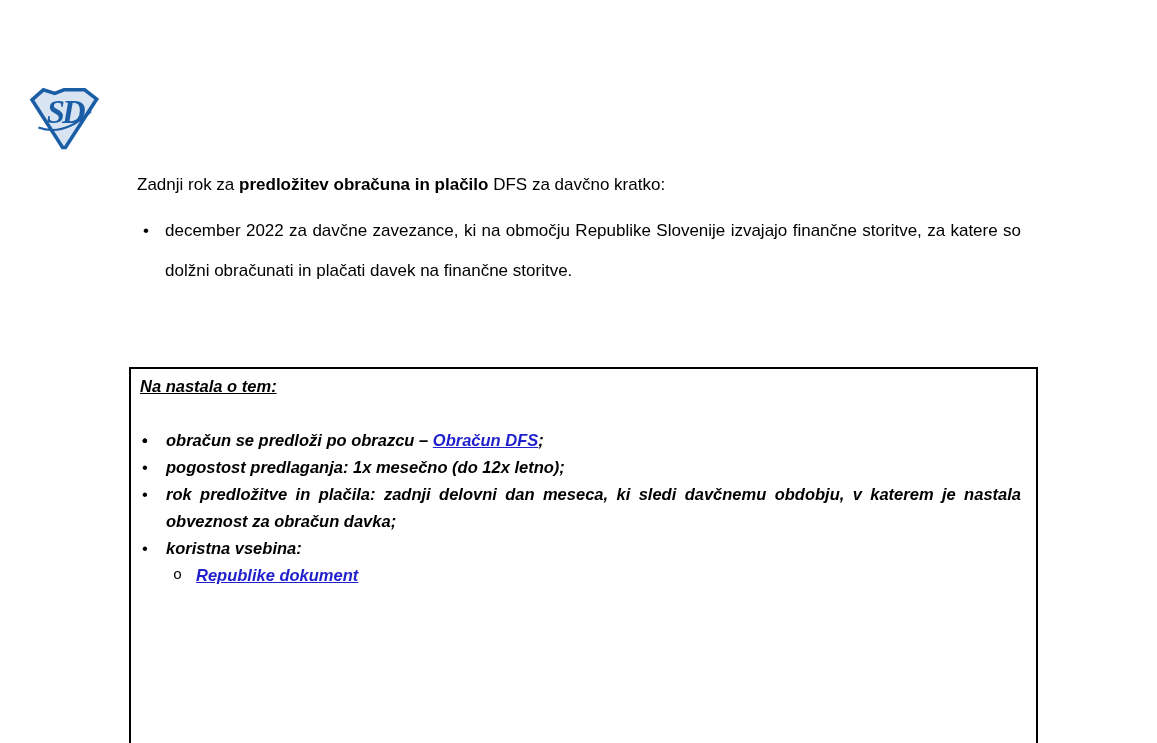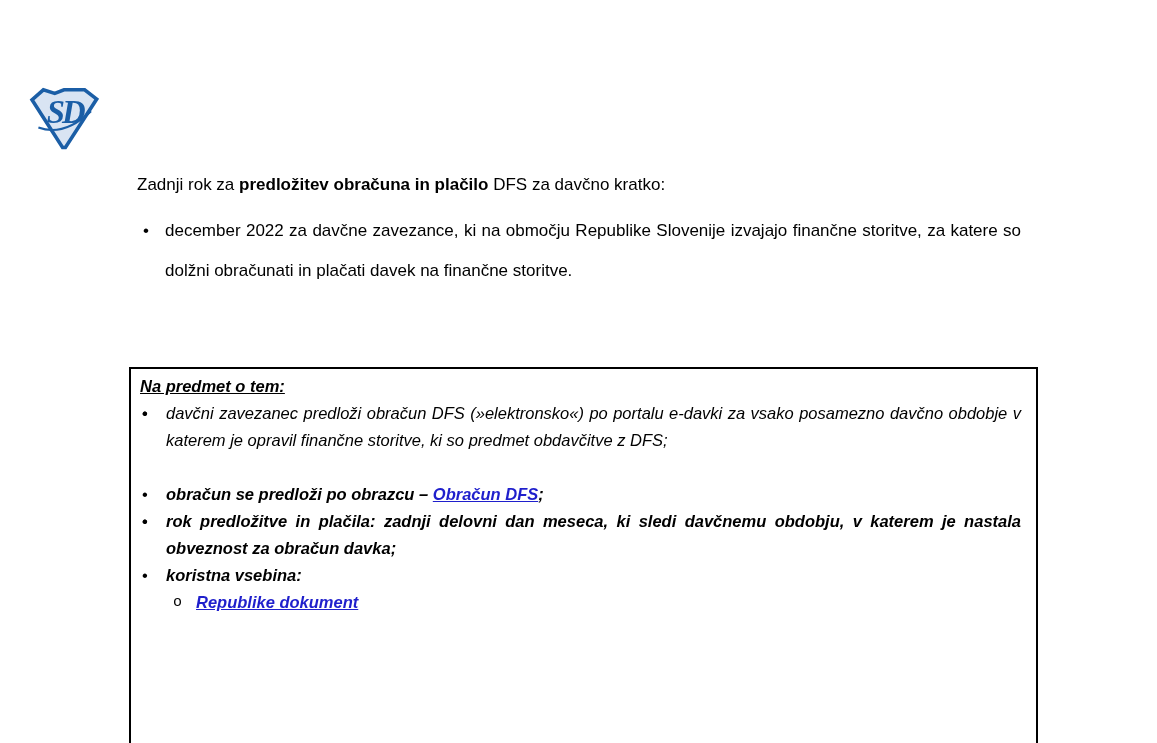--- a/index.html
+++ b/index.html
@@ -80,39 +80,39 @@
   </div>
 
   <p class="lead"><span>Zadnji rok za </span><span class="b">predložitev obračuna in plačilo</span><span> DFS za davčno kratko:</span></p>
 
   <div class="intro-item">
     <span class="marker">•</span>
     <span>december 2022 za davčne zavezance, ki na območju Republike Slovenije izvajajo finančne storitve, za katere so dolžni obračunati in plačati davek na finančne storitve.</span>
   </div>
 
   <div class="box">
-    <div class="box-title">Na predmet o tem:</div>
+    <div class="box-title">Na nastala o tem:</div>
     <ul>
 
       <li>
         <span class="marker">•</span>
       </li>
 
       <li>
         <span class="marker">•</span>
-        <span>davčni zavezanec predloži obračun DFS (»elektronsko«) po portalu e-davki za vsako posamezno davčno obdobje v katerem je opravil finančne storitve, ki so predmet obdavčitve z DFS;</span>
       </li>
 
       <li class="gap strong">
         <span class="marker">•</span>
         <span>obračun se predloži po obrazcu – </span><a class="link" href="#" style="color: rgb(31, 31, 204);">Obračun DFS</a><span>;</span>
       </li>
 
       <li class="strong">
         <span class="marker">•</span>
+        <span>pogostost predlaganja: 1x mesečno (do 12x letno);</span>
       </li>
 
       <li class="strong">
         <span class="marker">•</span>
         <span>rok predložitve in plačila: zadnji delovni dan meseca, ki sledi davčnemu obdobju, v katerem je nastala obveznost za obračun davka;</span>
       </li>
 
       <li class="strong">
         <span class="marker">•</span>
         <span>koristna vsebina:</span>

